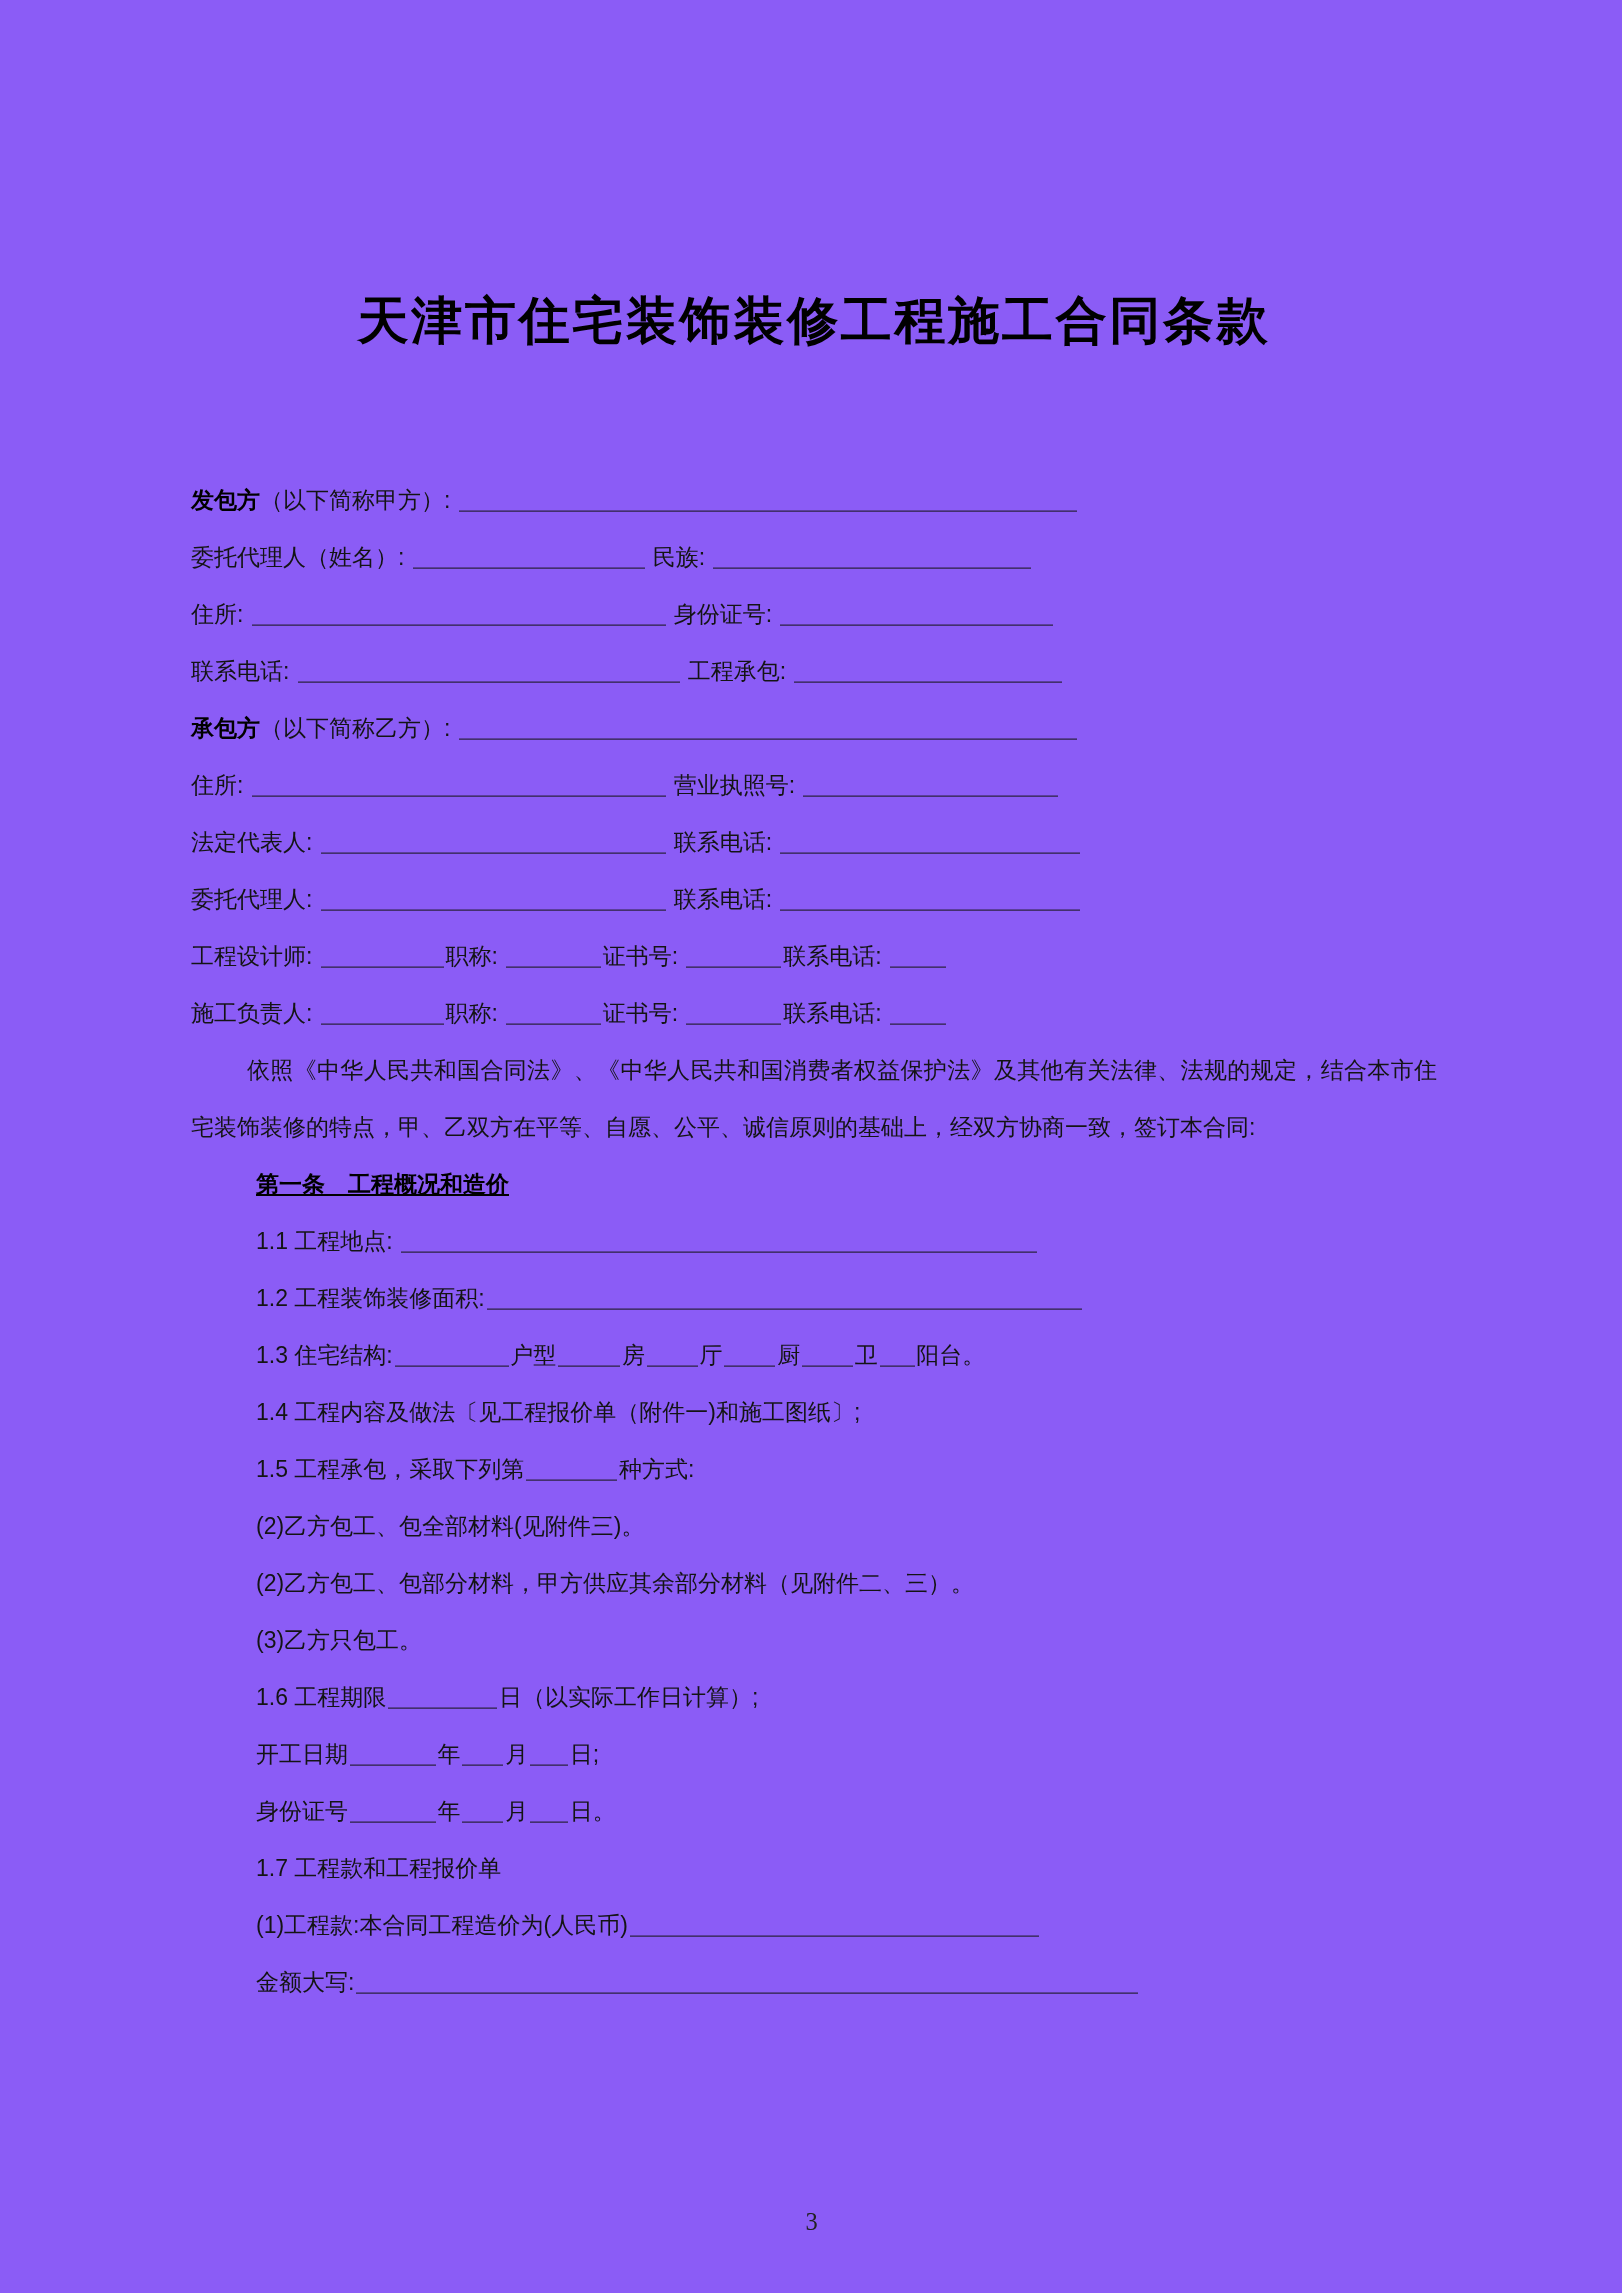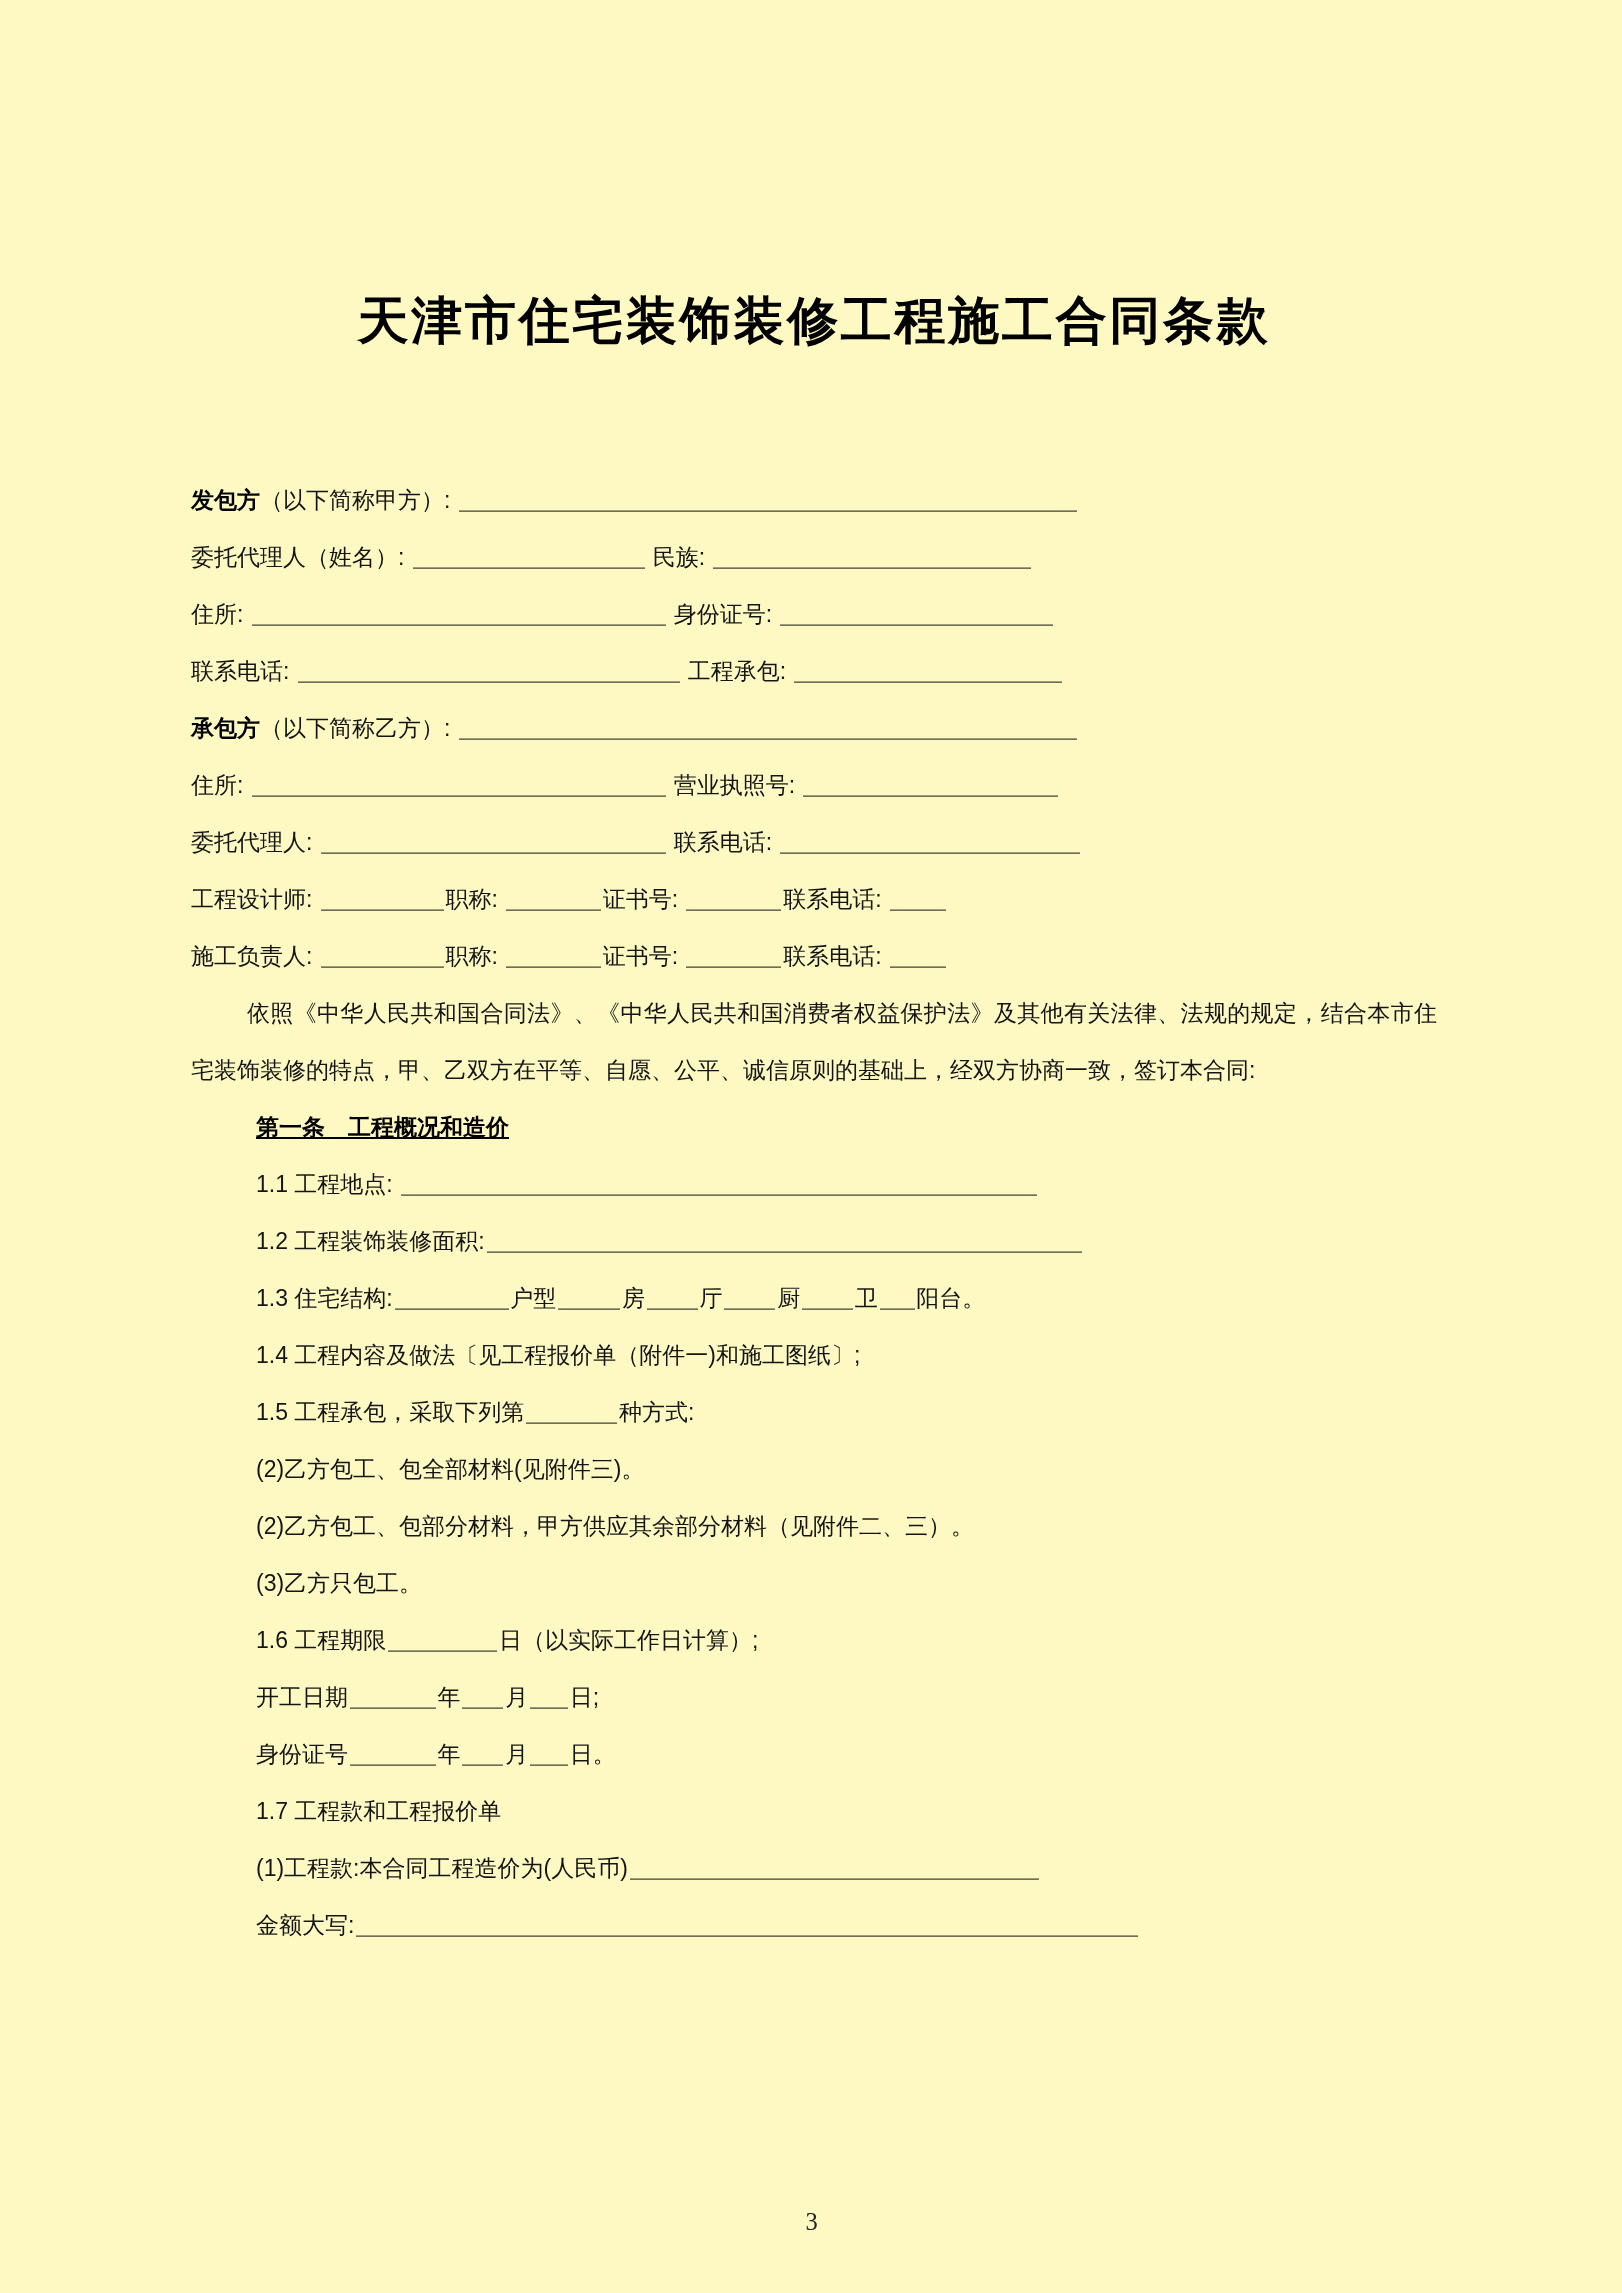--- a/index.html
+++ b/index.html
@@ -10,21 +10,21 @@
     font-family: "Liberation Sans", sans-serif;
     color: #1a1a1a;
     position: relative;
     overflow: hidden;
   }
   .page {
     width: 1623px;
     height: 2294px;
     padding: 284px 186px 0 191px;
     position: relative;
-    background: #fef9c3;
+    background: #8b5cf6;
   }
   .title {
     font-size: 51px;
     font-weight: 700;
     color: #000000;
     text-align: center;
     line-height: 73px;
     letter-spacing: 2.7px;
     margin-bottom: 115px;
     font-family: "Liberation Sans", sans-serif;
@@ -70,20 +70,21 @@
 
   <div class="content">
 
     <div id="form-lines">
         <div class="doc-line"><span class="bold">发包方</span><span>（以下简称甲方）: </span><span class="blank" style="width: 618px;"></span></div>
         <div class="doc-line"><span>委托代理人（姓名）: </span><span class="blank" style="width: 232px;"></span><span> 民族: </span><span class="blank" style="width: 318px;"></span></div>
         <div class="doc-line"><span>住所: </span><span class="blank" style="width: 414px;"></span><span> 身份证号: </span><span class="blank" style="width: 273px;"></span></div>
         <div class="doc-line"><span>联系电话: </span><span class="blank" style="width: 382px;"></span><span> 工程承包: </span><span class="blank" style="width: 268px;"></span></div>
         <div class="doc-line"><span class="bold">承包方</span><span>（以下简称乙方）: </span><span class="blank" style="width: 618px;"></span></div>
         <div class="doc-line"><span>住所: </span><span class="blank" style="width: 414px;"></span><span> 营业执照号: </span><span class="blank" style="width: 255px;"></span></div>
+        <div class="doc-line"><span>法定代表人: </span><span class="blank" style="width: 345px;"></span><span> 联系电话: </span><span class="blank" style="width: 300px;"></span></div>
         <div class="doc-line"><span>委托代理人: </span><span class="blank" style="width: 345px;"></span><span> 联系电话: </span><span class="blank" style="width: 300px;"></span></div>
         <div class="doc-line"><span>工程设计师: </span><span class="blank" style="width: 123px;"></span><span>职称: </span><span class="blank" style="width: 95px;"></span><span>证书号: </span><span class="blank" style="width: 95px;"></span><span>联系电话: </span><span class="blank" style="width: 56px;"></span></div>
         <div class="doc-line"><span>施工负责人: </span><span class="blank" style="width: 123px;"></span><span>职称: </span><span class="blank" style="width: 95px;"></span><span>证书号: </span><span class="blank" style="width: 95px;"></span><span>联系电话: </span><span class="blank" style="width: 56px;"></span></div>
       </div>
 
     <p class="preamble">依照《中华人民共和国合同法》、《中华人民共和国消费者权益保护法》及其他有关法律、法规的规定，结合本市住宅装饰装修的特点，甲、乙双方在平等、自愿、公平、诚信原则的基础上，经双方协商一致，签订本合同:</p>
 
     <div class="section">
       <div class="doc-line section-heading">第一条　工程概况和造价</div>
       <div id="section1-lines">

